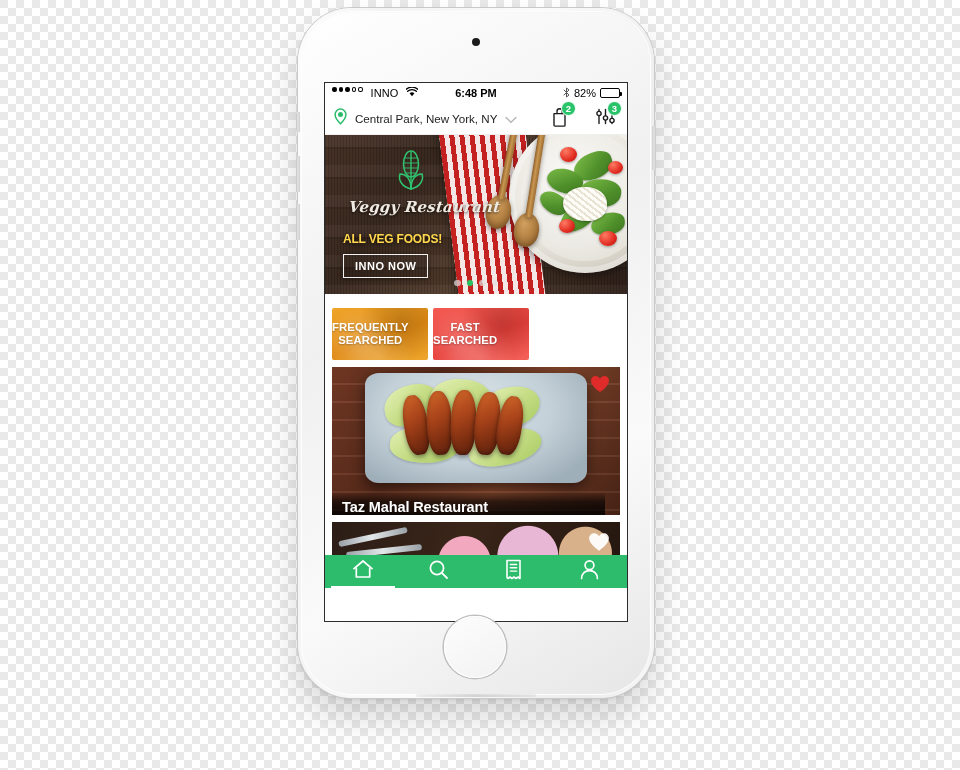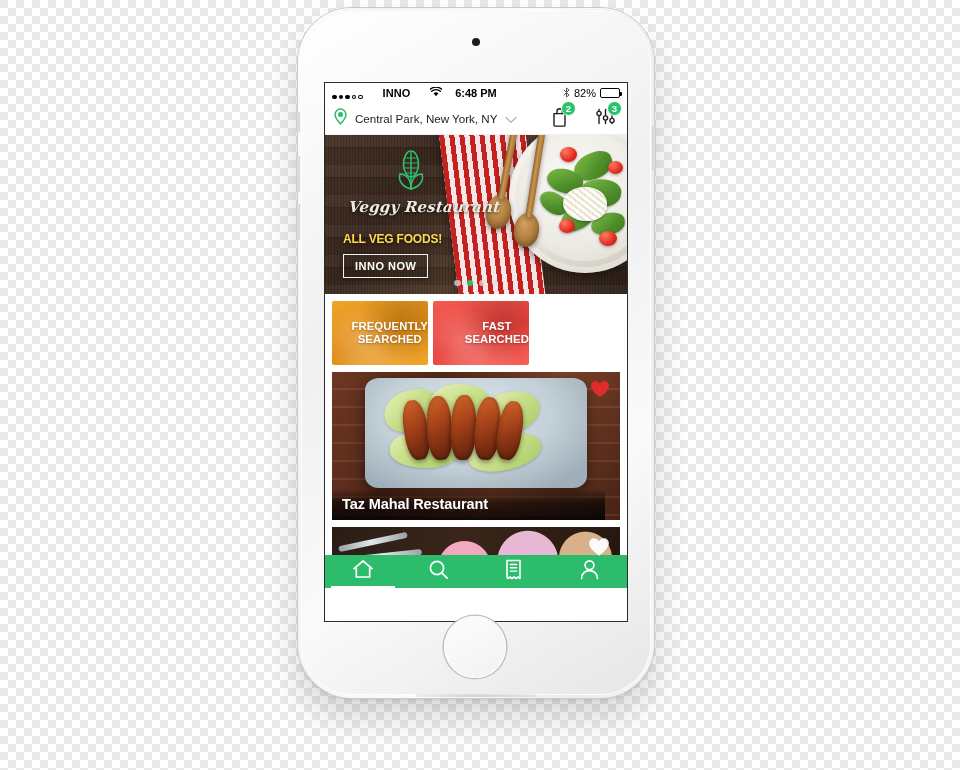--- a/index.html
+++ b/index.html
@@ -98,21 +98,21 @@
   
   #status-bar {
     height: 20px;
     display: flex; align-items: center;
     padding: 0 7px;
     font-size: 10.5px; color: #000;
     background: #fff;
     position: relative;
     font-family: "Liberation Sans", sans-serif;
   }
-  #status-left { display: flex; align-items: flex-end; gap: 20px; font-weight: bold; }
+  #status-left { display: flex; align-items: flex-start; gap: 8px; }
   .sig-dots { display: flex; gap: 2px; align-items: center; }
   .sig-dot { width: 4.5px; height: 4.5px; border-radius: 50%; background: #000; }
   .sig-dot.hollow { background: transparent; box-shadow: inset 0 0 0 1px #000; }
   #carrier-name { font-size: 11px; letter-spacing: .1px; }
   #status-time {
     position: absolute; left: 0; right: 0; text-align: center;
     font-size: 11px; font-weight: 600; pointer-events: none;
   }
   #status-right {
     margin-left: auto; display: flex; align-items: center; gap: 4px;
@@ -271,28 +271,28 @@
          background: rgba(225,225,225,.72); }
   .dot.active { background: #27c261; }
 
   
   #category-row {
     display: flex; gap: 5px;
     padding: 7px 6px 7px 7px;
     background: #fff;
   }
   .category-tile {
-    height: 64px; border-radius: 2px;
-    display: flex; align-items: center; justify-content: flex-end;
+    height: 52px; border-radius: 2px;
+    display: flex; align-items: center; justify-content: flex-start;
     text-align: center; color: #fff;
     font-size: 11.3px; font-weight: 700; line-height: 1.12;
     letter-spacing: .1px;
     text-shadow: 0 1px 2px rgba(0,0,0,.3);
     flex: 0 0 96px;
-    position: relative; overflow: hidden;
+    position: relative; overflow: hidden; margin-top: 7px;
   }
   .tile-tex {
     position: absolute; inset: 0;
     background:
       radial-gradient(circle at 28% 62%, rgba(255,255,255,.22), transparent 45%),
       radial-gradient(circle at 72% 26%, rgba(0,0,0,.16), transparent 52%),
       radial-gradient(circle at 50% 95%, rgba(255,255,255,.14), transparent 50%);
   }
   .tile-label { position: relative; z-index: 2; }
   #tile-frequently { background: linear-gradient(160deg,#f0a429,#e08a14 55%,#efa62c); }
@@ -328,21 +328,21 @@
     box-shadow: 0 2px 5px rgba(0,0,0,.45), inset 0 -2px 5px rgba(0,0,0,.3);
   }
   #heart-filled-icon {
     position: absolute; right: 10px; top: 8px; z-index: 5;
   }
   #heart-outline-icon {
     position: absolute; right: 10px; top: 10px; z-index: 5;
   }
   .card-info {
     position: absolute; left: 0; right: 15px; bottom: 0;
-    padding: 7px 10px 8px;
+    padding: 7px 10px 0;
     background: linear-gradient(180deg, rgba(0,0,0,0) 0%, rgba(0,0,0,.62) 42%, rgba(0,0,0,.86) 100%);
     color: #fff;
   }
   .card-title { font-size: 14.5px; font-weight: 700; letter-spacing: -.1px; }
   .card-meta-row { display: flex; align-items: baseline; margin-top: 1px; }
   .card-subtitle { font-size: 10.8px; color: #f0f0f0; }
   .card-time { margin-left: auto; font-size: 11px; color: #fff; }
 
   
   #card-dessert { height: 52px; position: relative; overflow: hidden; background: #1d1411; }

